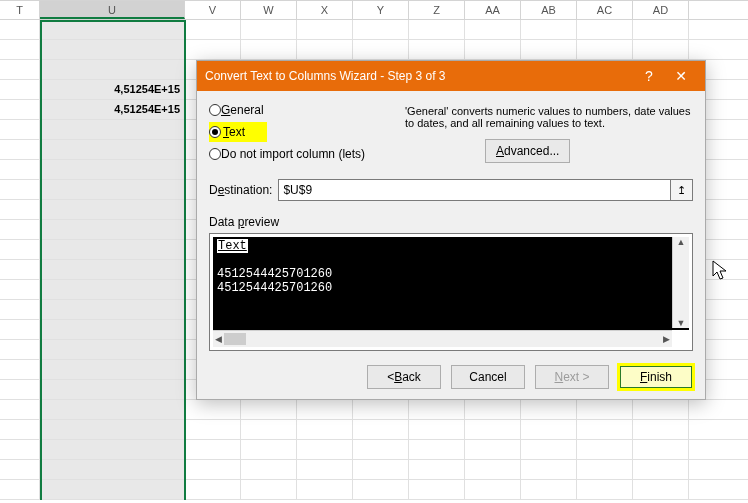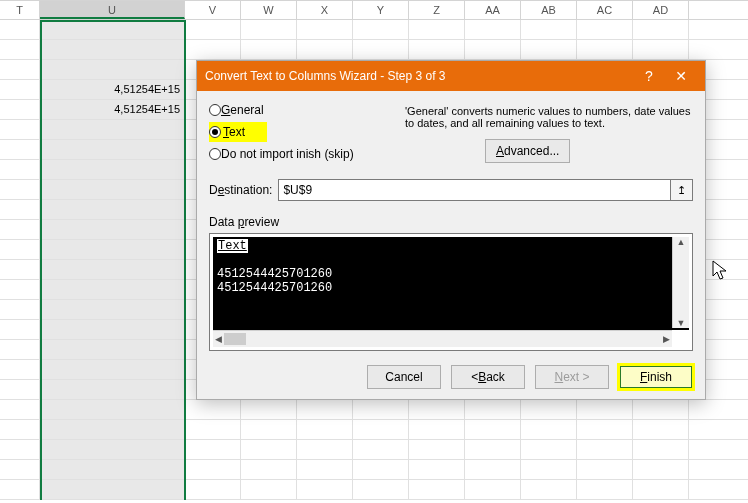--- a/index.html
+++ b/index.html
@@ -46,21 +46,21 @@
   .cell {
     flex: 0 0 auto;
     border-right: 1px solid #e0e0e0;
     text-align: right;
     padding: 0 4px;
     line-height: 19px;
     font-size: 11px;
     color: #000;
     background: #fff;
   }
-  .cell.selcol { background: #e8e8e8; border-right-color:#d4d4d4;}
+  .cell.selcol { background: #e8e8e8; border-right-color:#d4d4d4;font-weight:bold;}
   .sel-col-border-left {
     position: absolute;
     top: 0; bottom: 0;
     width: 2px;
     background: #107c41;
   }
   .sel-col-border-right {
     position: absolute;
     top: 0; bottom: 0;
     width: 2px;
@@ -641,21 +641,21 @@
           <span class="rlabel"><u>G</u><span></span>eneral</span>
         </div>
         <div class="radio-row highlight">
           <span class="radio">
               <span class="dot"></span>
             </span>
           <span class="rlabel"><u>T</u>ext</span>
         </div>
         <div class="radio-row">
           <span class="radio"></span>
-          <span class="rlabel">Do not import inish (skip)</span>
+          <span class="rlabel">Do not import column (lets)</span>
         </div>
       </div>
       <div class="side-note">
         <div>'General' converts numeric values to numbers, date values to dates, and all remaining values to text.</div>
         <div class="adv-wrap">
           <span class="btn"><u>A</u>dvanced...</span>
         </div>
       </div>
     </div>
 
@@ -678,22 +678,22 @@
       </div>
       <div class="preview-scroll-h">
         <span>◀</span>
         <span class="h-thumb"></span>
         <span style="flex:1"></span>
         <span>▶</span>
       </div>
     </div>
 
     <div class="button-row">
+      <span class="btn">&lt; <u>B</u>ack</span>
       <span class="btn">Cancel</span>
-      <span class="btn">&lt; <u>B</u>ack</span>
       <span class="btn disabled"><u>N</u>ext &gt;</span>
       <span class="btn finish-hl"><u>F</u>inish</span>
     </div>
   </div>
 </div>
 
 <div class="cursor">
   <svg width="18" height="22" viewBox="0 0 18 22">
     <path d="M1 1 L1 16 L5 12 L8 19 L11 18 L8 11 L14 11 Z" fill="#fff" stroke="#000" stroke-width="1"></path>
   </svg>

